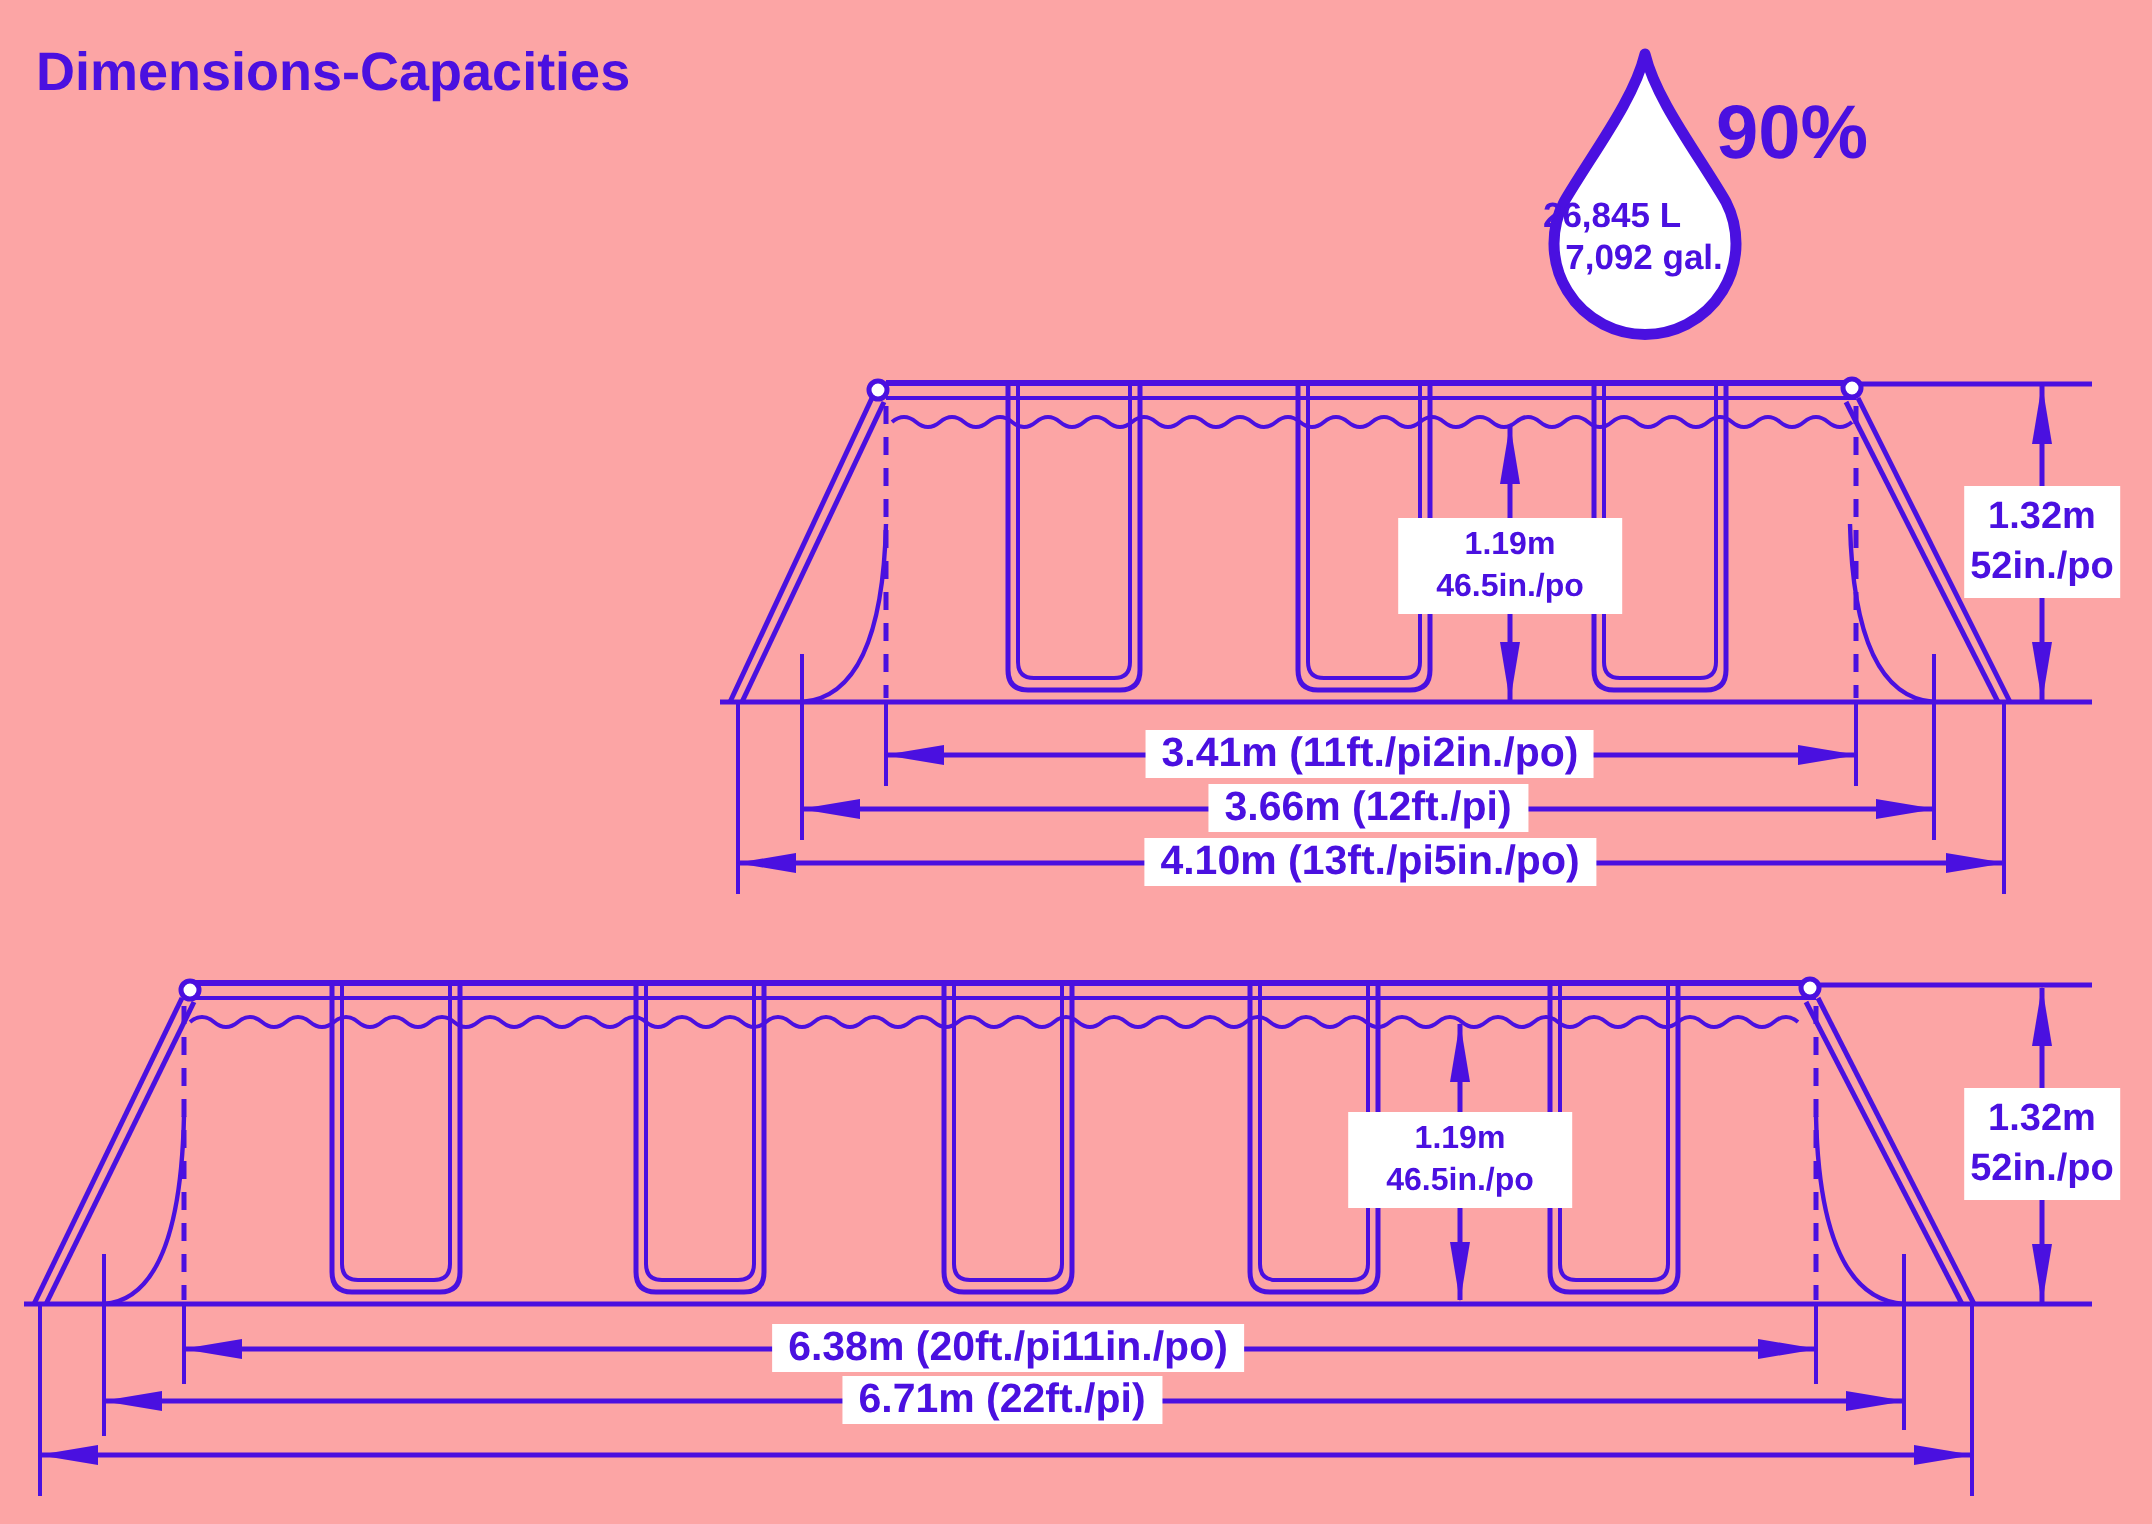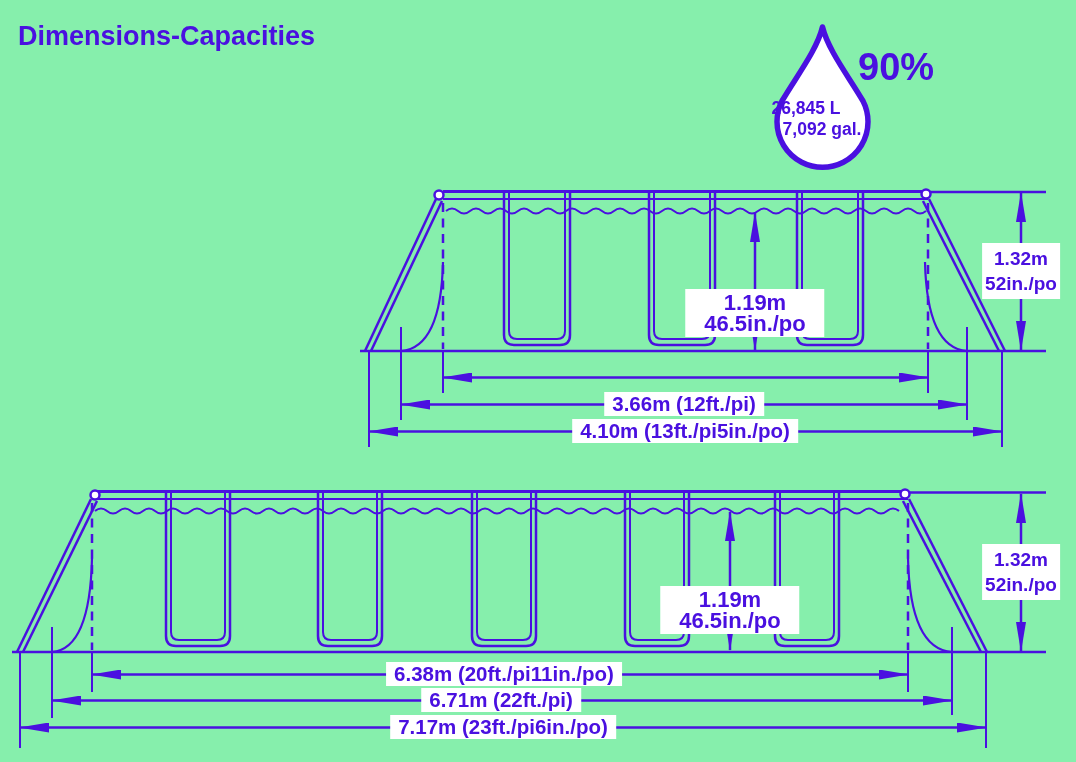--- a/index.html
+++ b/index.html
@@ -1,38 +1,38 @@
 <!DOCTYPE html>
 <html style="--accent: #4A10E0;"><head>
 <meta charset="utf-8">
 <style>
   :root { --accent: #4A10E0; }
   html,body { margin:0; padding:0; background:#fff; }
   #stage {
-    position:relative; width:1076px; height:762px; background:#86efac;
+    position:relative; width:1076px; height:762px; background:#fca5a5;
     font-family:"Liberation Sans", sans-serif; overflow:hidden;
     color:var(--accent);
   }
   svg { position:absolute; left:0; top:0; }
   .s  { stroke:var(--accent); stroke-width:2.5; fill:none; }
   .s2 { stroke:var(--accent); stroke-width:2;   fill:none; }
   .s3 { stroke:var(--accent); stroke-width:3;   fill:none; }
   .curve { stroke:var(--accent); stroke-width:2.2; fill:none; }
   .dash { stroke:var(--accent); stroke-width:2.5; fill:none; stroke-dasharray:9 6.5; }
   .joint { stroke:var(--accent); stroke-width:2.5; fill:#fff; }
   .dim { stroke:var(--accent); stroke-width:2.5; fill:none;
          marker-start:url(#arr); marker-end:url(#arr); }
   .drop { stroke:var(--accent); stroke-width:5.5; fill:#fff; stroke-linejoin:round; }
   .lbl { position:absolute; font-weight:bold; color:var(--accent);
          white-space:nowrap; transform:translate(-50%,-50%); text-align:center; }
   .whitebg { background:#fff; }
   .title { position:absolute; left:18px; top:20px; font-weight:bold;
            font-size:27px; line-height:33px; color:var(--accent); }
   .dimrow { font-size:20.5px; padding:0 8px; }
-  .vdim-small { font-size:22px; line-height:21px; padding:3px 19px;margin-top:30px; }
+  .vdim-small { font-size:16px; line-height:21px; padding:3px 19px; }
   .vdim-big { font-size:19px; line-height:25px; padding:3px 3px; }
   .pct { position:absolute; left:858px; top:46px; font-size:38px;
          font-weight:bold; color:var(--accent); }
   .droptxt { font-size:17.5px; }
 </style>
 </head>
 <body>
 
 <div id="stage">
 
@@ -171,28 +171,28 @@
   <div class="lbl droptxt" style="left:822px; top:129px;">7,092 gal.</div>
 
   <div class="lbl whitebg vdim-small" style="left:755px; top:283px;">
     <div>1.19m</div>
     <div>46.5in./po</div>
   </div>
   <div class="lbl whitebg vdim-big" style="left:1021px; top:271px;">
     <div>1.32m</div>
     <div>52in./po</div>
   </div>
+  <div class="lbl whitebg dimrow" style="left:685px; top:377px;">3.41m (11ft./pi2in./po)</div>
   <div class="lbl whitebg dimrow" style="left:684px; top:404px;text-align:center;">3.66m (12ft./pi)</div>
   <div class="lbl whitebg dimrow" style="left:685px; top:431px;">4.10m (13ft./pi5in./po)</div>
 
   <div class="lbl whitebg vdim-small" style="left:730px; top:580px;">
     <div>1.19m</div>
     <div>46.5in./po</div>
   </div>
   <div class="lbl whitebg vdim-big" style="left:1021px; top:572px;">
     <div>1.32m</div>
     <div>52in./po</div>
   </div>
   <div class="lbl whitebg dimrow" style="left:504px; top:674px;">6.38m (20ft./pi11in./po)</div>
   <div class="lbl whitebg dimrow" style="left:501px; top:700px;">6.71m (22ft./pi)</div>
-  <div class="lbl whitebg dimrow" style="left:503px; top:727px;">7.17m (23ft./pi6in./po)</div>
 
 </div>
 
 </body></html>

